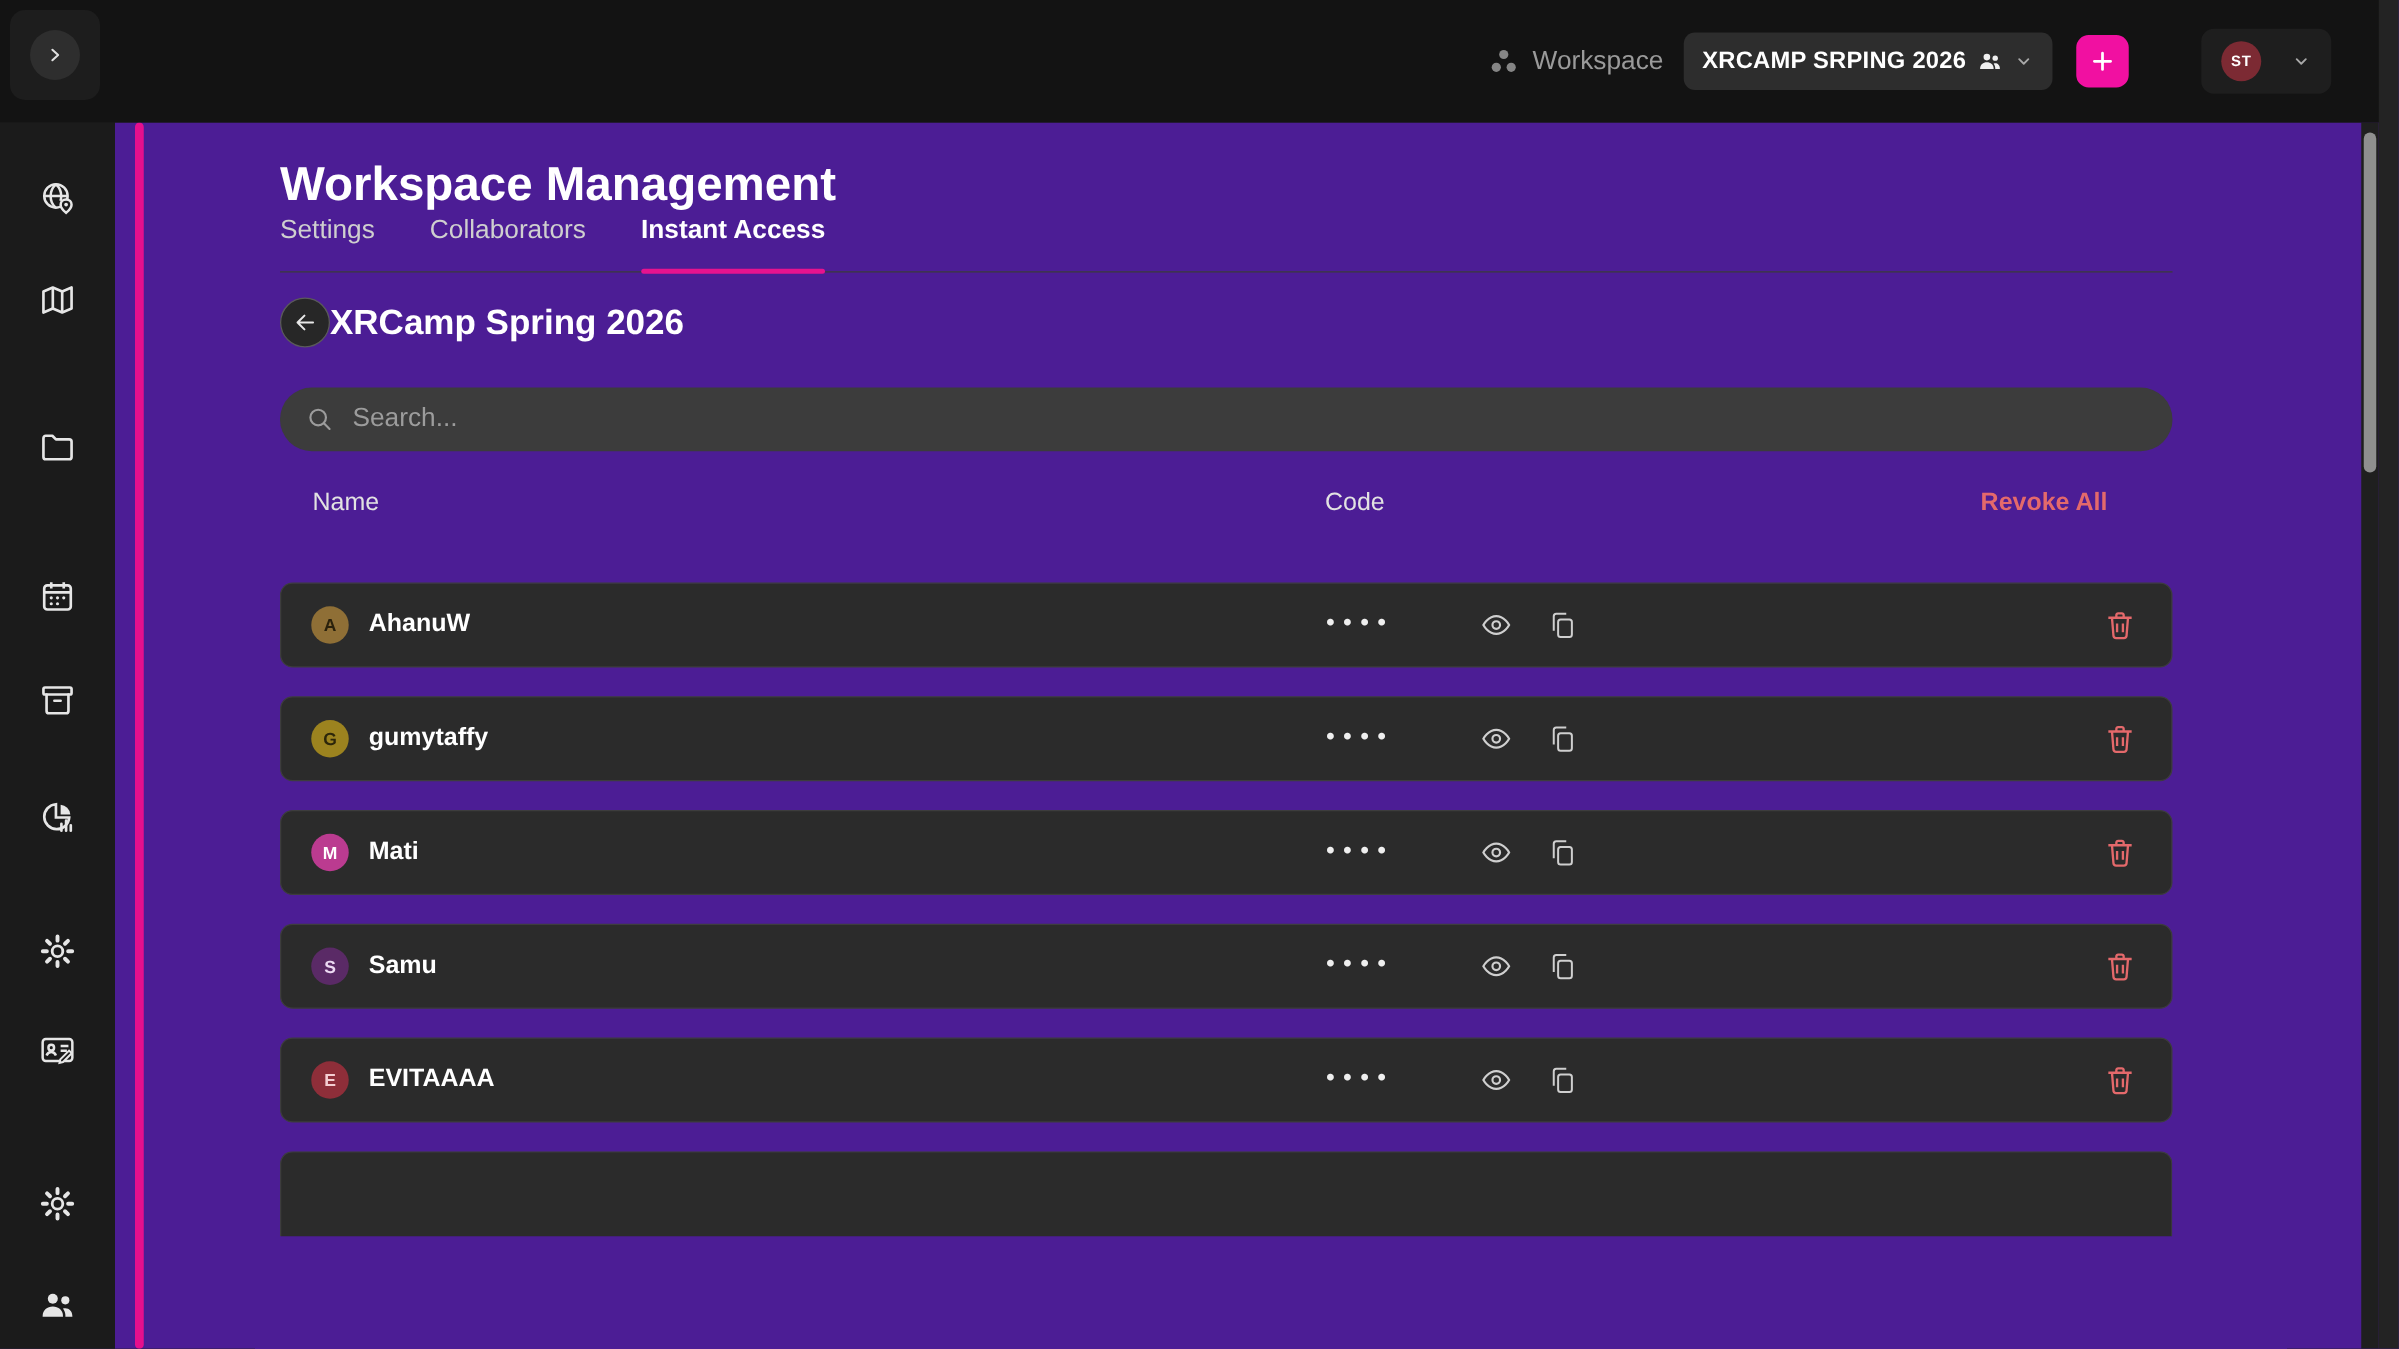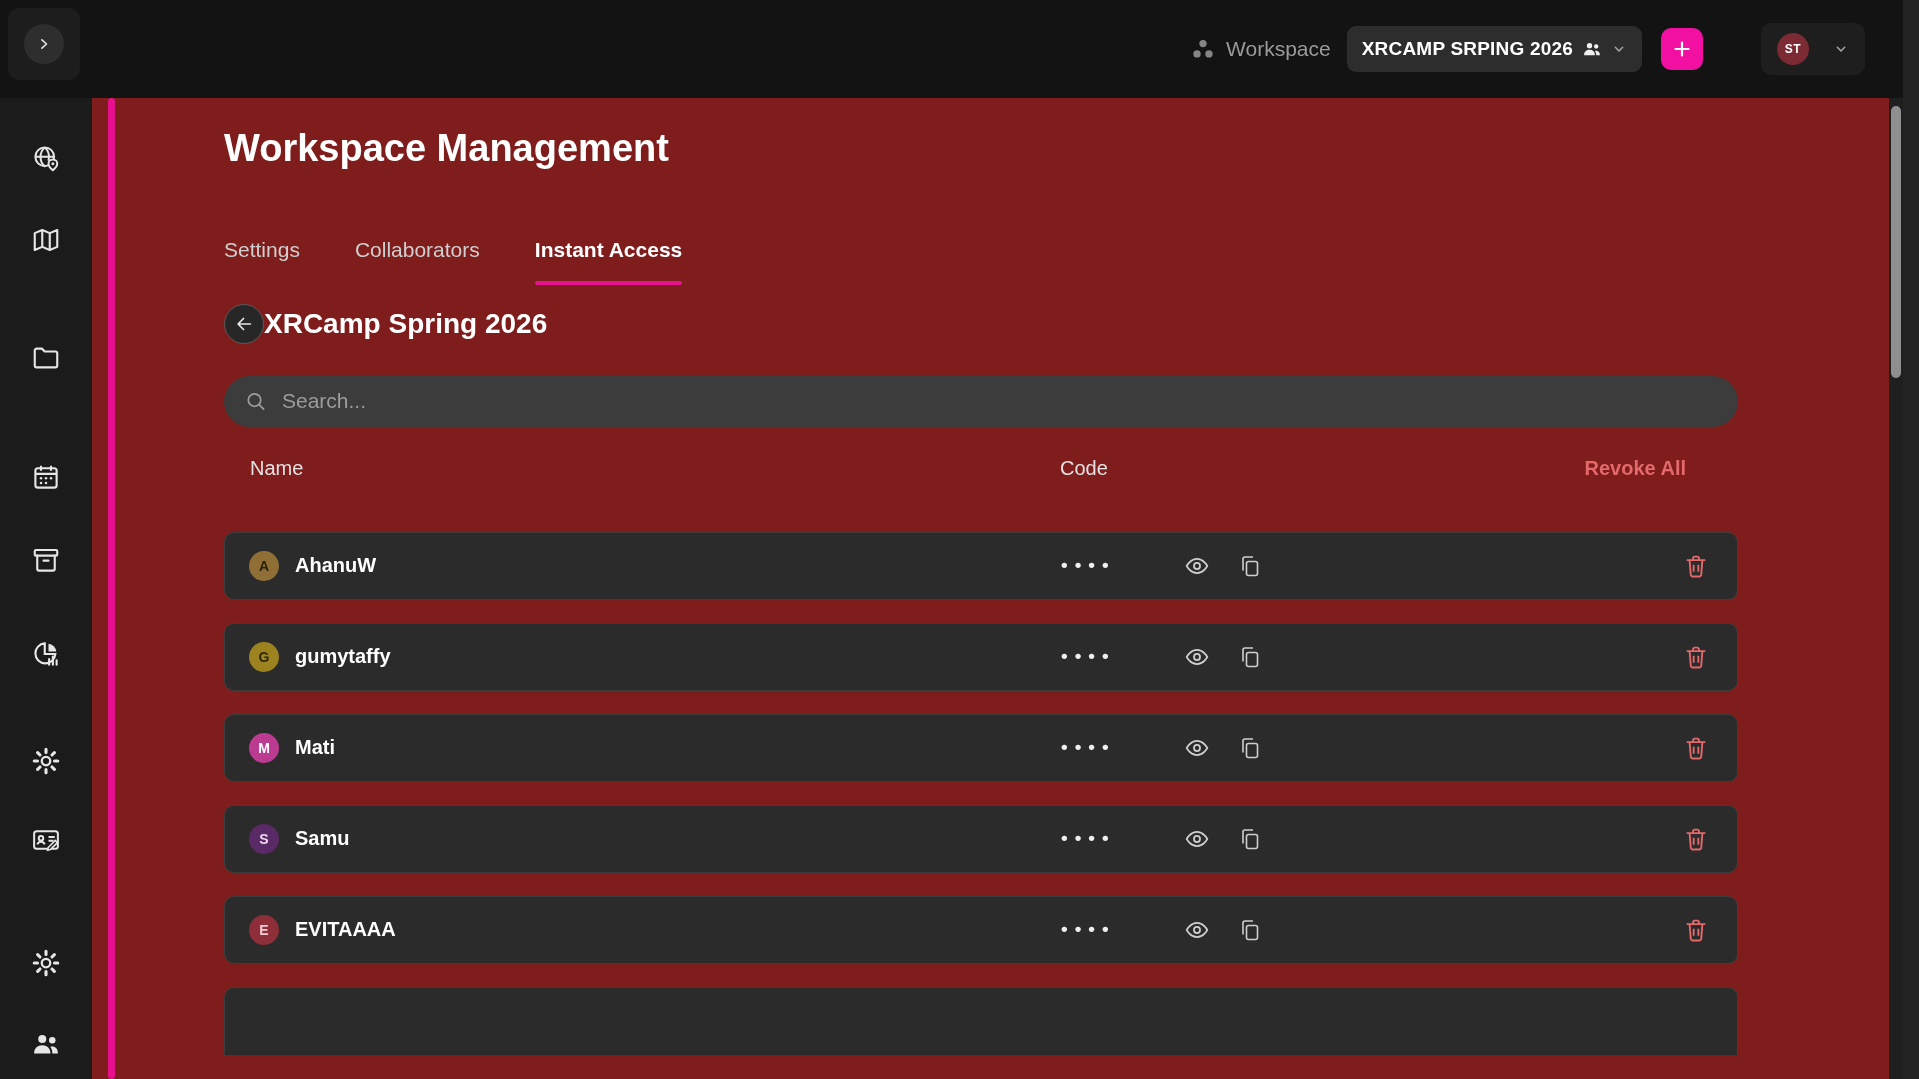--- a/index.html
+++ b/index.html
@@ -64,27 +64,27 @@
   
   .win-scroll-track{
     position:absolute;right:0;top:98px;width:14px;bottom:0;background:#1f1f1f;z-index:8;
   }
   .win-scroll-thumb{
     position:absolute;right:2px;top:8px;width:10px;height:272px;
     background:#8f8f8f;border-radius:5px;cursor:pointer;
   }
 
   
-  .main{position:absolute;left:92px;top:98px;right:0;bottom:0;background:#7f1d1d;}
+  .main{position:absolute;left:92px;top:98px;right:0;bottom:0;background:#4c1d95;}
   .container{position:absolute;left:132px;top:0;width:1514px;}
 
   .page-title{margin:28px 0 0 0;color:#ffffff;font-size:38px;font-weight:700;line-height:1.2;}
   .page-subtitle{margin:26px 0 0 0;color:#f1f1f1;font-size:24px;font-weight:400;line-height:1.25;}
 
-  .tabs{display:flex;gap:55px;margin-top:66px;border-bottom:1px solid #3b3b3b;}
+  .tabs{display:flex;gap:44px;border-bottom:1px solid #3b3b3b;}
   .tab{
     position:relative;background:none;border:0;padding:0 0 21px 0;cursor:pointer;
     color:#cfcfcf;font-size:21px;font-family:inherit;
   }
   .tab.active{color:#ffffff;font-weight:700;}
   .tab.active::after{
     content:'';position:absolute;left:0;right:0;bottom:-2px;height:4px;
     background:#e6138f;border-radius:2px;
   }
 

